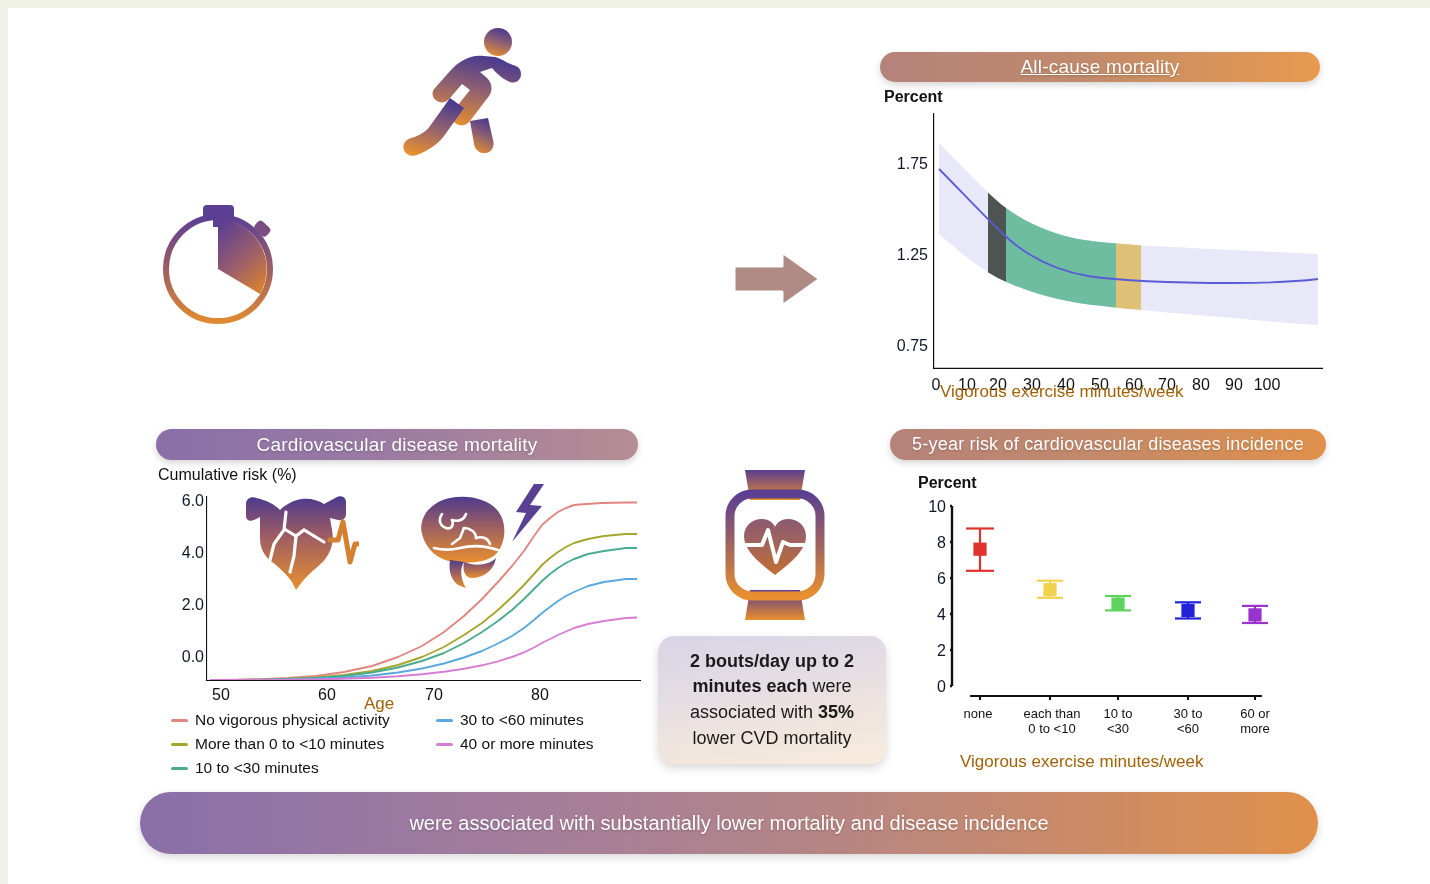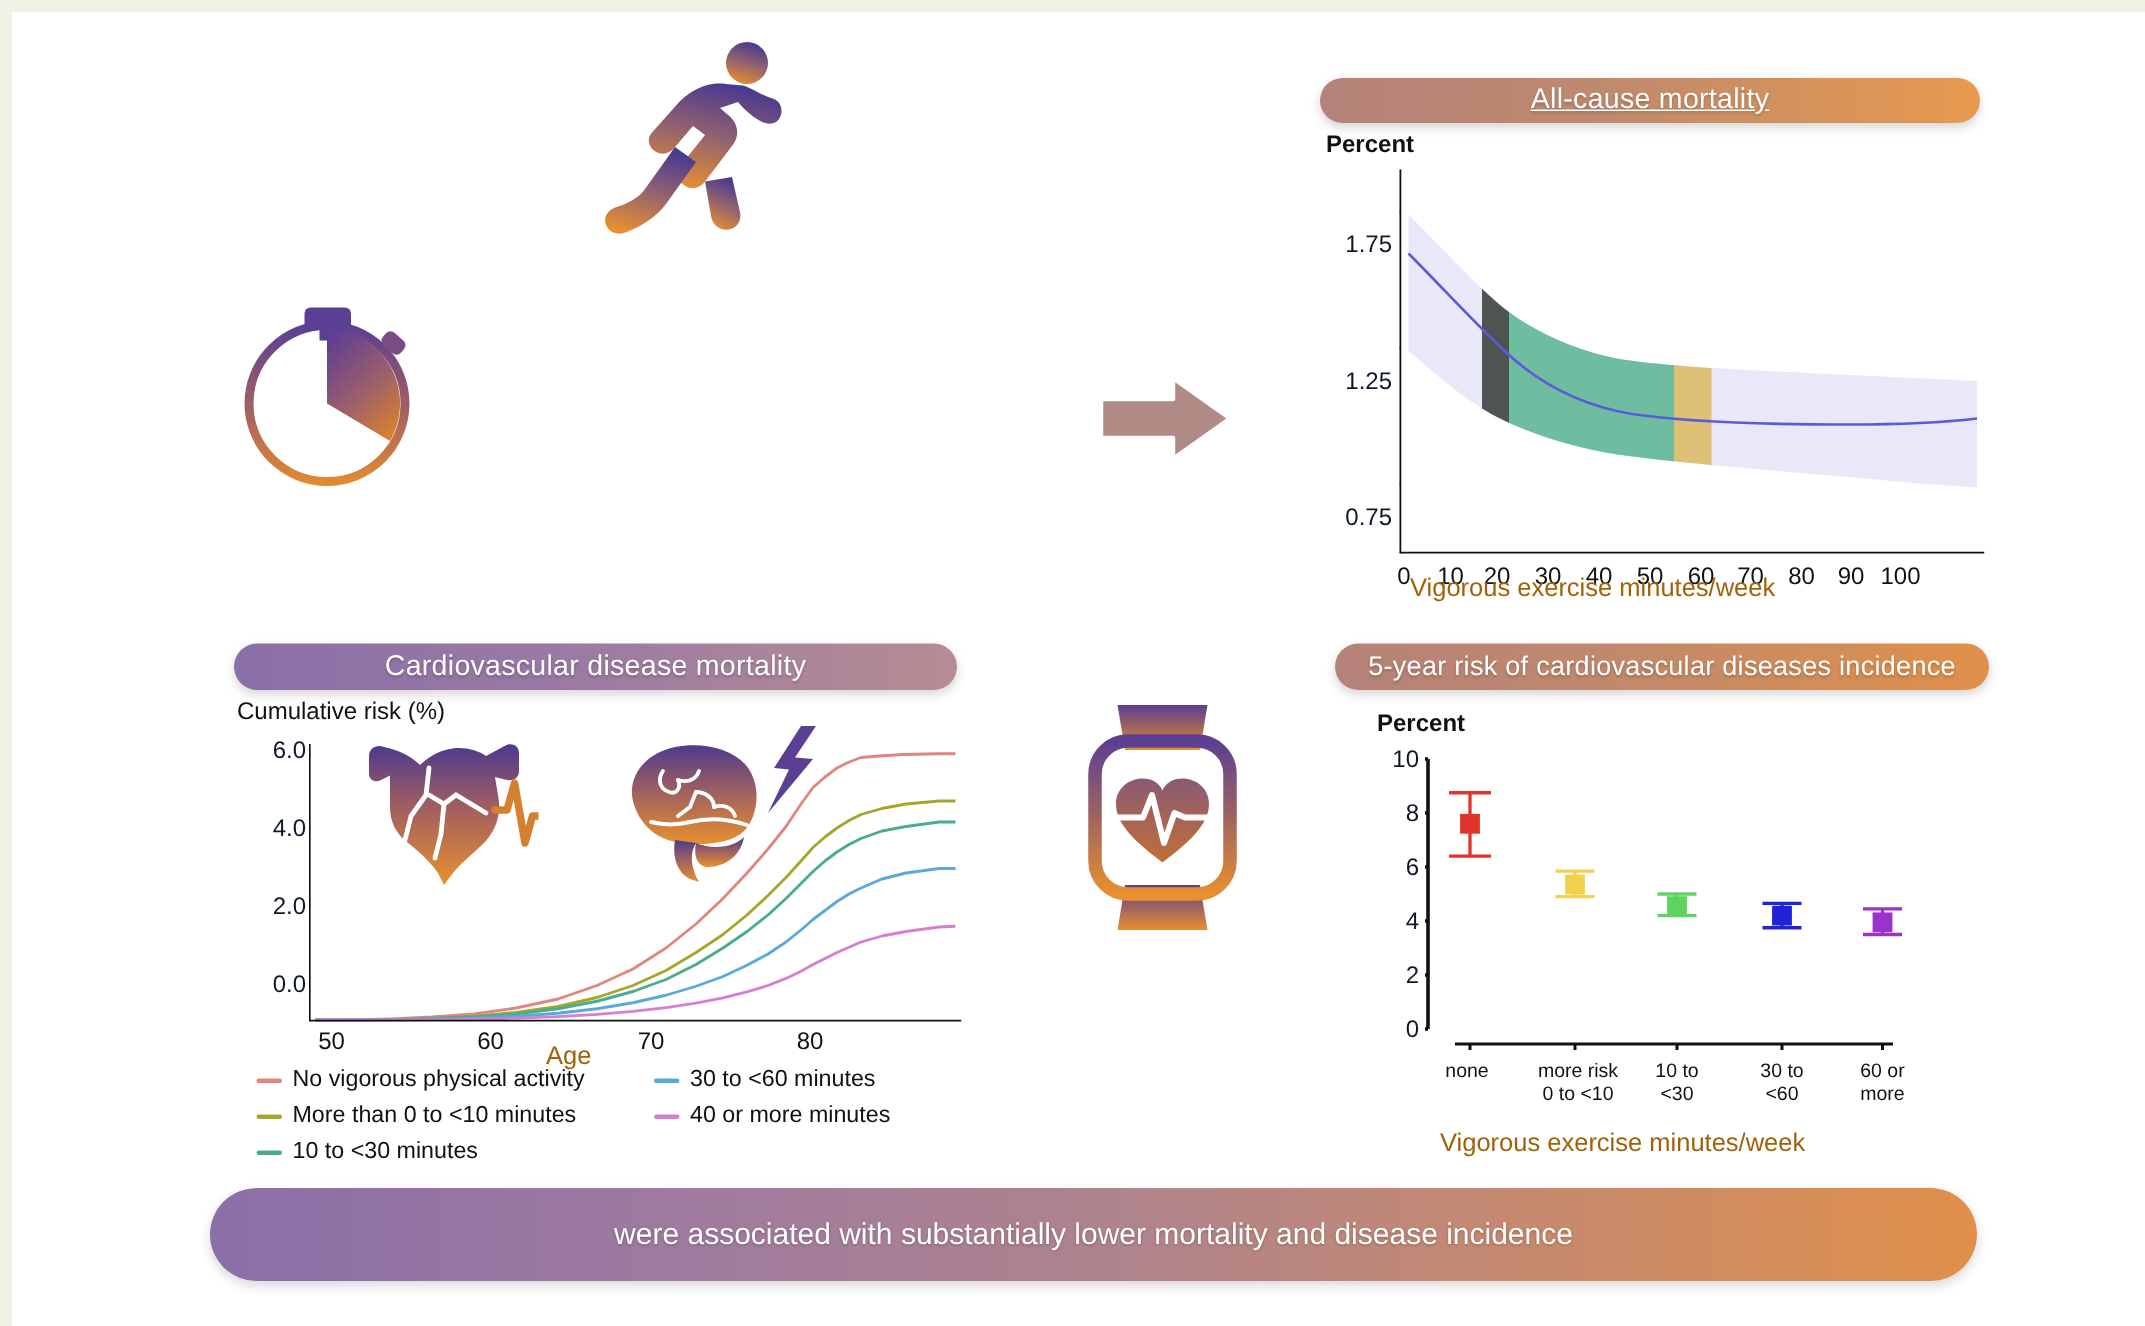--- a/index.html
+++ b/index.html
@@ -280,20 +280,27 @@
         <stop offset="100%" stop-color="#c26f36"></stop>
       </linearGradient>
     </defs>
     <path d="M25 0 L85 0 L80 30 L30 30 Z" fill="url(#gWatch)"></path>
     <path d="M30 120 L80 120 L85 150 L25 150 Z" fill="url(#gWatch)"></path>
     <rect x="10" y="24" width="90" height="102" rx="22" fill="none" stroke="url(#gWatch)" stroke-width="9"></rect>
     <path d="M55 105 C38 92 24 80 24 66 C24 56 32 49 42 49 C48 49 53 52 55 57 C57 52 62 49 68 49 C78 49 86 56 86 66 C86 80 72 92 55 105 Z" fill="url(#gHeartSm)"></path>
     <path d="M22 75 L42 75 L48 60 L56 92 L63 72 L70 75 L88 75" fill="none" stroke="#ffffff" stroke-width="4" stroke-linejoin="round" stroke-linecap="round"></path>
   </svg>
 
+  <div class="abs callout" style="left:650px;top:628px;width:228px;height:128px;
+              background:linear-gradient(170deg,#d9d4e5 0%,#e3dce4 35%,#f0e5de 70%,#f7ecdb 100%);
+              font-size:18px;line-height:1.42;">
+    <div>
+      <b>2 bouts/day up to 2 minutes each</b><span> were associated with </span><b>35%</b><span> lower CVD mortality</span>
+    </div>
+  </div>
 
   <div class="abs pill" style="left:882px;top:421px;width:436px;height:31px;font-size:18px;
               background:linear-gradient(90deg,#b5827a 0%,#c2896b 45%,#e0904a 100%);">
     <span>5-year risk of cardiovascular diseases incidence</span>
   </div>
 
   <div class="abs" style="left:890px;top:466px;width:430px;height:290px;">
     <div class="abs axlabel" style="left:20px;top:0px;font-weight:600;">Percent</div>
 
     <div class="abs tick" style="left:0px;top:24px;width:48px;text-align:right;">10</div>
@@ -356,21 +363,21 @@
         <line x1="292" y1="101.9" x2="318" y2="101.9"></line>
         <line x1="292" y1="119" x2="318" y2="119"></line>
         <rect x="299.5" y="105.4" width="11" height="11"></rect>
       </g>
     </svg>
 
     <div class="abs" style="left:50px;top:232px;width:60px;">
       <div class="tickc" style="font-size:13px;">none</div>
     </div>
     <div class="abs" style="left:108px;top:232px;width:92px;">
-      <div class="tickc" style="font-size:13px;">more risk</div>
+      <div class="tickc" style="font-size:13px;">each than</div>
       <div class="tickc" style="font-size:13px;">0 to &lt;10</div>
     </div>
     <div class="abs" style="left:190px;top:232px;width:60px;">
       <div class="tickc" style="font-size:13px;">10 to</div>
       <div class="tickc" style="font-size:13px;">&lt;30</div>
     </div>
     <div class="abs" style="left:260px;top:232px;width:60px;">
       <div class="tickc" style="font-size:13px;">30 to</div>
       <div class="tickc" style="font-size:13px;">&lt;60</div>
     </div>

